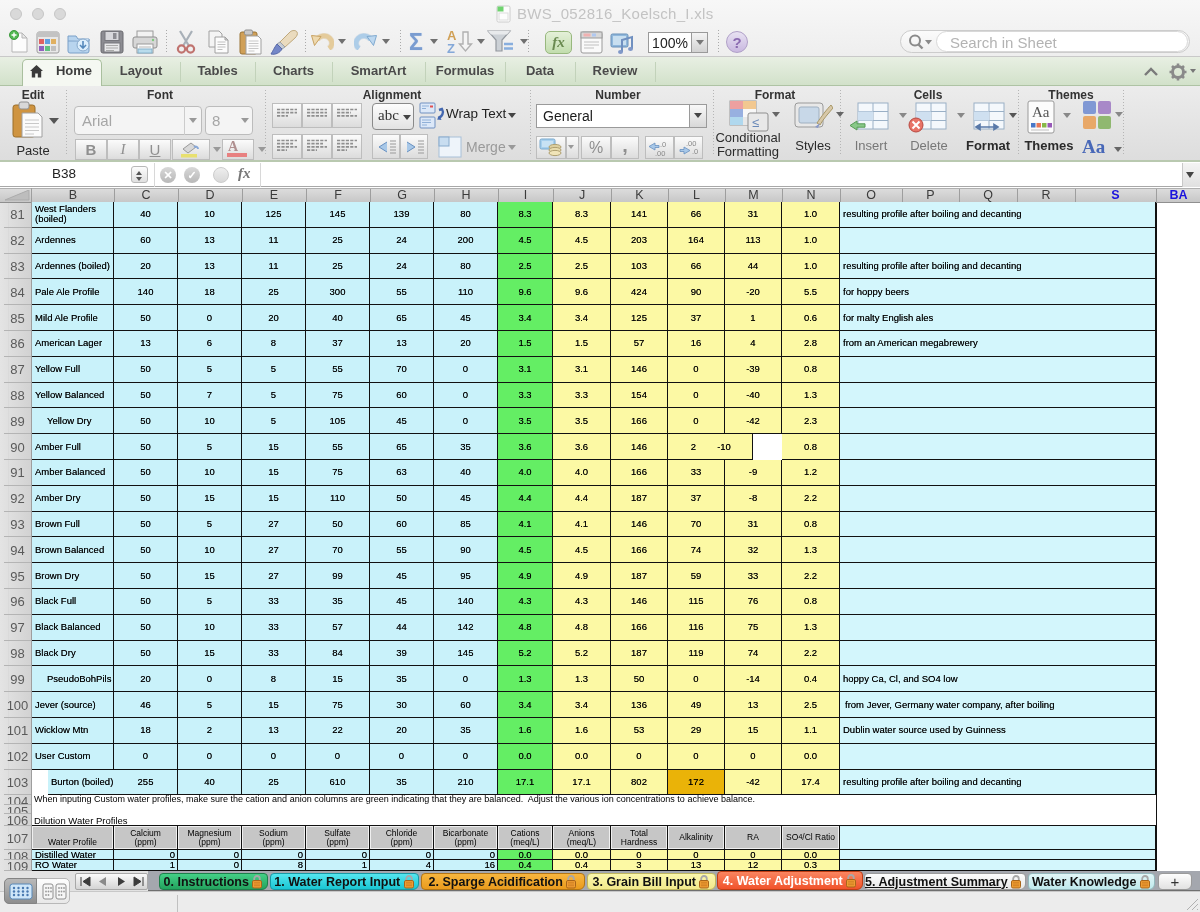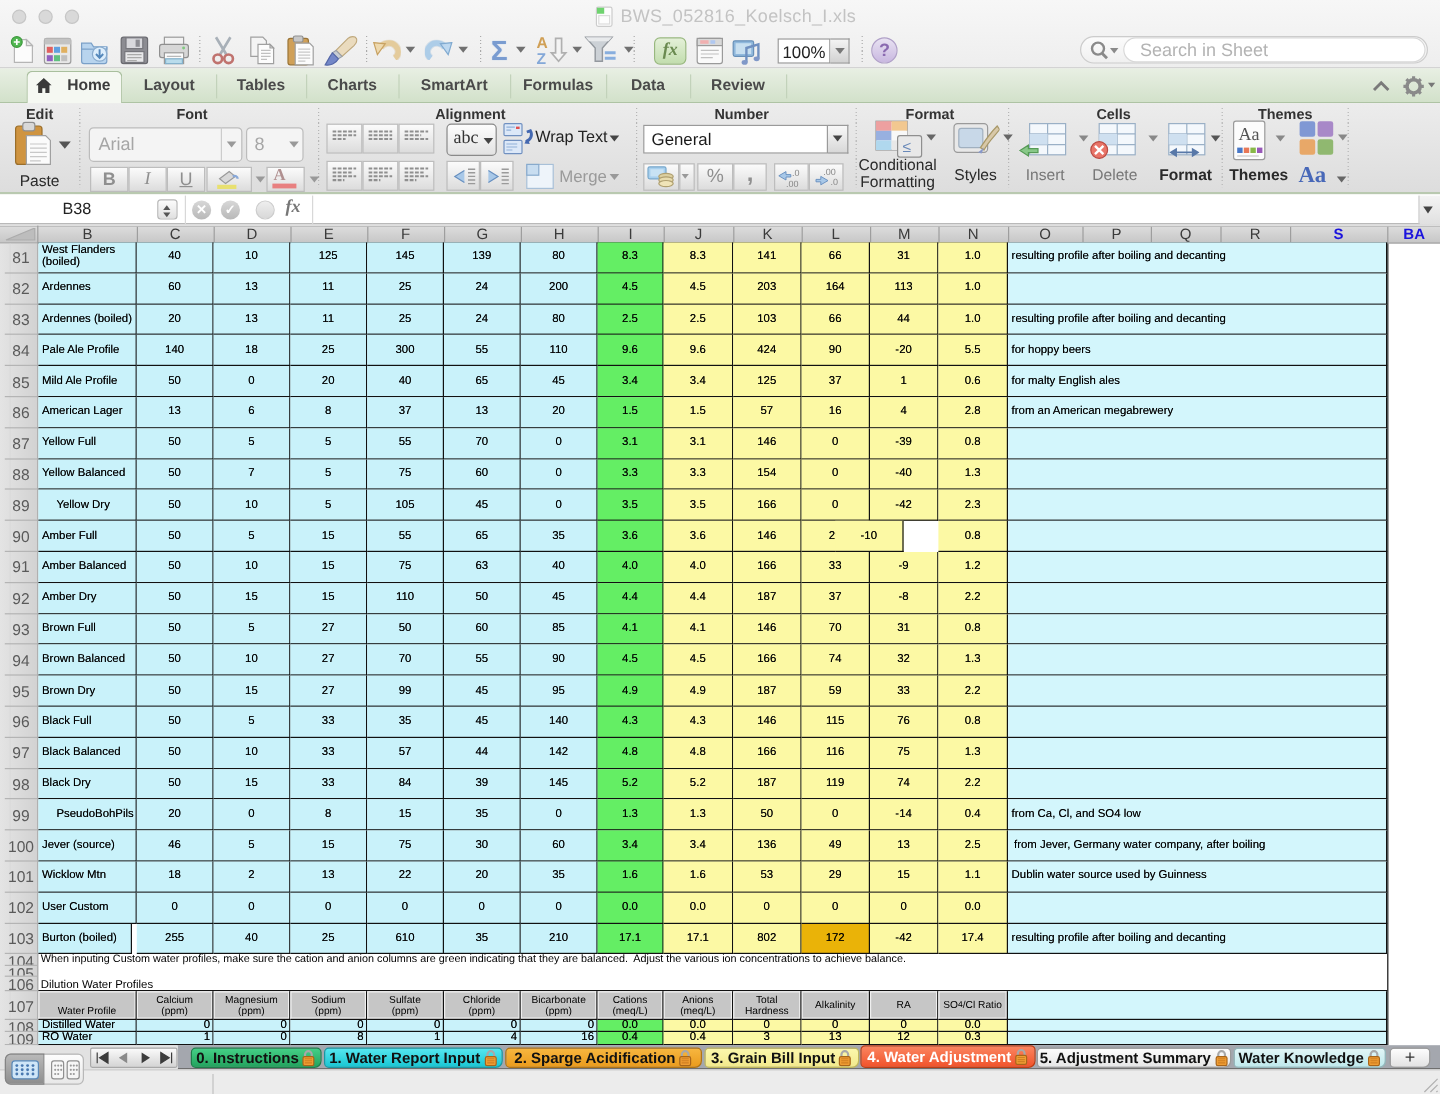--- a/index.html
+++ b/index.html
@@ -1310,21 +1310,21 @@
 <div class="abs" style="left:668px;top:666.4000000000001px;width:57px;height:25.8px;background:#fcf9a4;border-right:1px solid #111;border-bottom:1px solid #111;overflow:hidden;">
     <div style="display:flex;align-items:center;height:100%;font-size:9.5px;color:#000;justify-content:center;line-height:10px;text-shadow:0 0 0.4px rgba(0,0,0,0.7);">0</div>
   </div>
 <div class="abs" style="left:725px;top:666.4000000000001px;width:57px;height:25.8px;background:#fcf9a4;border-right:1px solid #111;border-bottom:1px solid #111;overflow:hidden;">
     <div style="display:flex;align-items:center;height:100%;font-size:9.5px;color:#000;justify-content:center;line-height:10px;text-shadow:0 0 0.4px rgba(0,0,0,0.7);">-14</div>
   </div>
 <div class="abs" style="left:782px;top:666.4000000000001px;width:58px;height:25.8px;background:#fcf9a4;border-right:1px solid #111;border-bottom:1px solid #111;overflow:hidden;">
     <div style="display:flex;align-items:center;height:100%;font-size:9.5px;color:#000;justify-content:center;line-height:10px;text-shadow:0 0 0.4px rgba(0,0,0,0.7);">0.4</div>
   </div>
 <div class="abs" style="left:840px;top:666.4000000000001px;width:316px;height:25.8px;background:#d3f6fc;border-right:1px solid #111;border-bottom:1px solid #111;overflow:hidden;">
-    <div style="display:flex;align-items:center;height:100%;font-size:9.5px;color:#000;padding-left:3px;line-height:10px;text-shadow:0 0 0.4px rgba(0,0,0,0.7);">from Ca, Cl, and SO4 low</div>
+    <div style="display:flex;align-items:center;height:100%;font-size:9.5px;color:#000;padding-left:3px;line-height:10px;text-shadow:0 0 0.4px rgba(0,0,0,0.7);">hoppy Ca, Cl, and SO4 low</div>
   </div>
 <div class="abs" style="left:4px;top:692.2px;width:27px;height:25.8px;overflow:hidden;border-bottom:1px solid #b4b4b4;">
     <div style="width:27px;display:flex;align-items:center;justify-content:center;height:25.8px;font-size:13px;color:#5a5a5a;">100</div>
   </div>
 <div class="abs" style="left:32px;top:692.2px;width:82px;height:25.8px;background:#c9f2fa;border-right:1px solid #111;border-bottom:1px solid #111;overflow:hidden;">
     <div style="display:flex;align-items:center;height:100%;font-size:9.5px;color:#000;padding-left:3px;line-height:10px;text-shadow:0 0 0.4px rgba(0,0,0,0.7);">
       <span style="white-space:nowrap">Jever (source)</span>
     </div>
   </div>
 <div class="abs" style="left:114px;top:692.2px;width:64px;height:25.8px;background:#c9f2fa;border-right:1px solid #111;border-bottom:1px solid #111;overflow:hidden;">
@@ -1456,21 +1456,21 @@
   </div>
 <div class="abs" style="left:782px;top:743.8000000000001px;width:58px;height:25.8px;background:#fcf9a4;border-right:1px solid #111;border-bottom:1px solid #111;overflow:hidden;">
     <div style="display:flex;align-items:center;height:100%;font-size:9.5px;color:#000;justify-content:center;line-height:10px;text-shadow:0 0 0.4px rgba(0,0,0,0.7);">0.0</div>
   </div>
 <div class="abs" style="left:840px;top:743.8000000000001px;width:316px;height:25.8px;background:#d3f6fc;border-right:1px solid #111;border-bottom:1px solid #111;overflow:hidden;">
     <div style="display:flex;align-items:center;height:100%;font-size:9.5px;color:#000;padding-left:3px;line-height:10px;text-shadow:0 0 0.4px rgba(0,0,0,0.7);"></div>
   </div>
 <div class="abs" style="left:4px;top:769.6px;width:27px;height:25.8px;overflow:hidden;border-bottom:1px solid #b4b4b4;">
     <div style="width:27px;display:flex;align-items:center;justify-content:center;height:25.8px;font-size:13px;color:#5a5a5a;">103</div>
   </div>
-<div class="abs" style="left:32px;top:769.6px;width:78px;height:25.8px;background:#c9f2fa;border-right:1px solid #111;border-bottom:1px solid #111;overflow:hidden;">
+<div class="abs" style="left:48px;top:769.6px;width:78px;height:25.8px;background:#c9f2fa;border-right:1px solid #111;border-bottom:1px solid #111;overflow:hidden;">
     <div style="display:flex;align-items:center;height:100%;font-size:9.5px;color:#000;padding-left:3px;line-height:10px;text-shadow:0 0 0.4px rgba(0,0,0,0.7);">
       <span style="white-space:nowrap">Burton (boiled)</span>
     </div>
   </div>
 <div class="abs" style="left:114px;top:769.6px;width:64px;height:25.8px;background:#c9f2fa;border-right:1px solid #111;border-bottom:1px solid #111;overflow:hidden;">
     <div style="display:flex;align-items:center;height:100%;font-size:9.5px;color:#000;justify-content:center;line-height:10px;text-shadow:0 0 0.4px rgba(0,0,0,0.7);">255</div>
   </div>
 <div class="abs" style="left:178px;top:769.6px;width:64px;height:25.8px;background:#c9f2fa;border-right:1px solid #111;border-bottom:1px solid #111;overflow:hidden;">
     <div style="display:flex;align-items:center;height:100%;font-size:9.5px;color:#000;justify-content:center;line-height:10px;text-shadow:0 0 0.4px rgba(0,0,0,0.7);">40</div>
   </div>
@@ -1681,21 +1681,21 @@
 <div class="abs" style="left:587px;top:873px;width:129px;height:17px;background:linear-gradient(#fbf7ac,#f2e98c);border:1px solid #c0b75c;border-radius:4px 4px 6px 4px;z-index:3;display:flex;align-items:center;justify-content:center;font-size:12.5px;font-weight:bold;color:#111;">3. Grain Bill Input<svg style="margin-left:2.5px" width="12" height="14" viewBox="0 0 12 14">
       <path d="M3.2 5.5 V3.8 a2.8 2.8 0 0 1 5.6 0 V5.5" fill="none" stroke="#a8a8a8" stroke-width="1.8"></path>
       <rect x="1.5" y="5.5" width="9" height="7.5" rx="1.4" fill="#ef9d33" stroke="#a8651a"></rect>
       <path d="M3 7.3 h6 M3 9 h6 M3 10.7 h6" stroke="#cf7f22" stroke-width="0.9"></path>
     </svg></div>
 <div class="abs" style="left:717px;top:871px;width:146px;height:19px;background:linear-gradient(#fa8560,#f1532b);border:1px solid #bf3d14;border-radius:4px 4px 6px 4px;z-index:5;display:flex;align-items:center;justify-content:center;font-size:12.5px;font-weight:bold;color:#fff;">4. Water Adjustment<svg style="margin-left:2.5px" width="12" height="14" viewBox="0 0 12 14">
       <path d="M3.2 5.5 V3.8 a2.8 2.8 0 0 1 5.6 0 V5.5" fill="none" stroke="#a8a8a8" stroke-width="1.8"></path>
       <rect x="1.5" y="5.5" width="9" height="7.5" rx="1.4" fill="#ef9d33" stroke="#a8651a"></rect>
       <path d="M3 7.3 h6 M3 9 h6 M3 10.7 h6" stroke="#cf7f22" stroke-width="0.9"></path>
     </svg></div>
-<div class="abs" style="left:864px;top:873px;width:162px;height:17px;background:linear-gradient(#fdfdfd,#e6e6e6);border:1px solid #9a9a9a;border-radius:4px 4px 6px 4px;z-index:3;display:flex;align-items:center;justify-content:center;font-size:12.5px;font-weight:bold;color:#111;">5. Adjustment Summary<svg style="margin-left:2.5px" width="12" height="14" viewBox="0 0 12 14">
+<div class="abs" style="left:864px;top:873px;width:162px;height:17px;background:linear-gradient(#fdfdfd,#e6e6e6);border:1px solid #9a9a9a;border-radius:4px 4px 6px 4px;z-index:3;display:flex;align-items:center;justify-content:flex-start;font-size:12.5px;font-weight:bold;color:#111;text-decoration:underline;">5. Adjustment Summary<svg style="margin-left:2.5px" width="12" height="14" viewBox="0 0 12 14">
       <path d="M3.2 5.5 V3.8 a2.8 2.8 0 0 1 5.6 0 V5.5" fill="none" stroke="#a8a8a8" stroke-width="1.8"></path>
       <rect x="1.5" y="5.5" width="9" height="7.5" rx="1.4" fill="#ef9d33" stroke="#a8651a"></rect>
       <path d="M3 7.3 h6 M3 9 h6 M3 10.7 h6" stroke="#cf7f22" stroke-width="0.9"></path>
     </svg></div>
 <div class="abs" style="left:1028px;top:873px;width:127px;height:17px;background:linear-gradient(#e2f6f7,#bfe9ec);border:1px solid #93b8bc;border-radius:4px 4px 6px 4px;z-index:3;display:flex;align-items:center;justify-content:center;font-size:12.5px;font-weight:bold;color:#111;">Water Knowledge<svg style="margin-left:2.5px" width="12" height="14" viewBox="0 0 12 14">
       <path d="M3.2 5.5 V3.8 a2.8 2.8 0 0 1 5.6 0 V5.5" fill="none" stroke="#a8a8a8" stroke-width="1.8"></path>
       <rect x="1.5" y="5.5" width="9" height="7.5" rx="1.4" fill="#ef9d33" stroke="#a8651a"></rect>
       <path d="M3 7.3 h6 M3 9 h6 M3 10.7 h6" stroke="#cf7f22" stroke-width="0.9"></path>
     </svg></div>
 <div class="abs" style="left:1158px;top:873px;width:34px;height:17px;background:linear-gradient(#fdfdfd,#e2e2e2);border:1px solid #9a9a9a;border-radius:4px 4px 6px 4px;display:flex;align-items:center;justify-content:center;font-size:15px;color:#333;">+</div>

